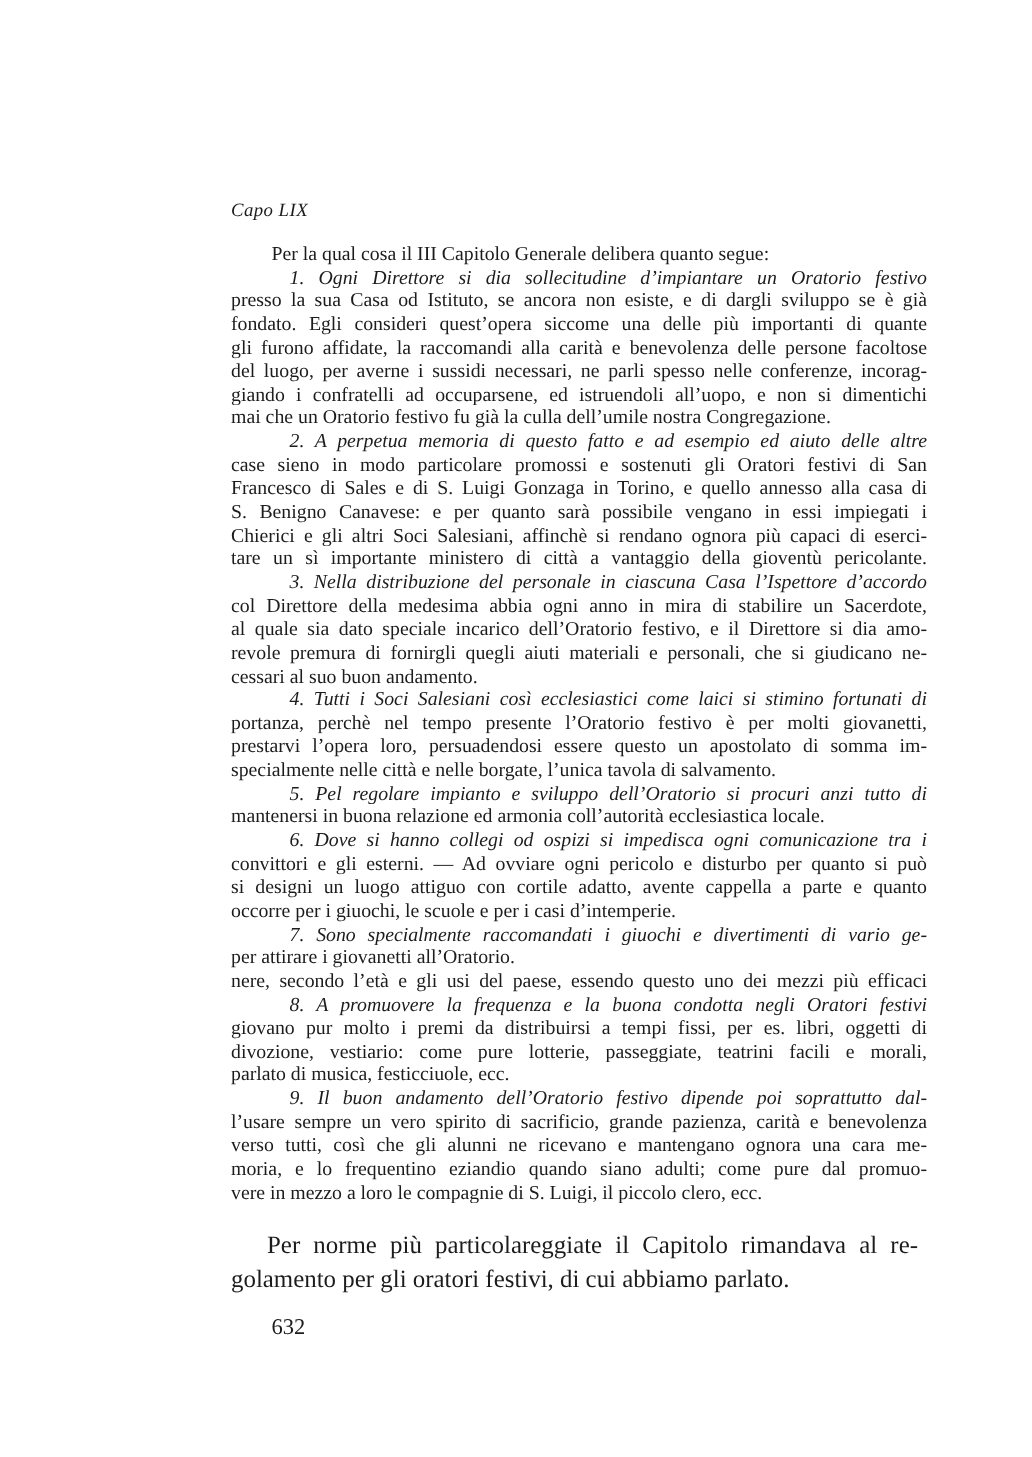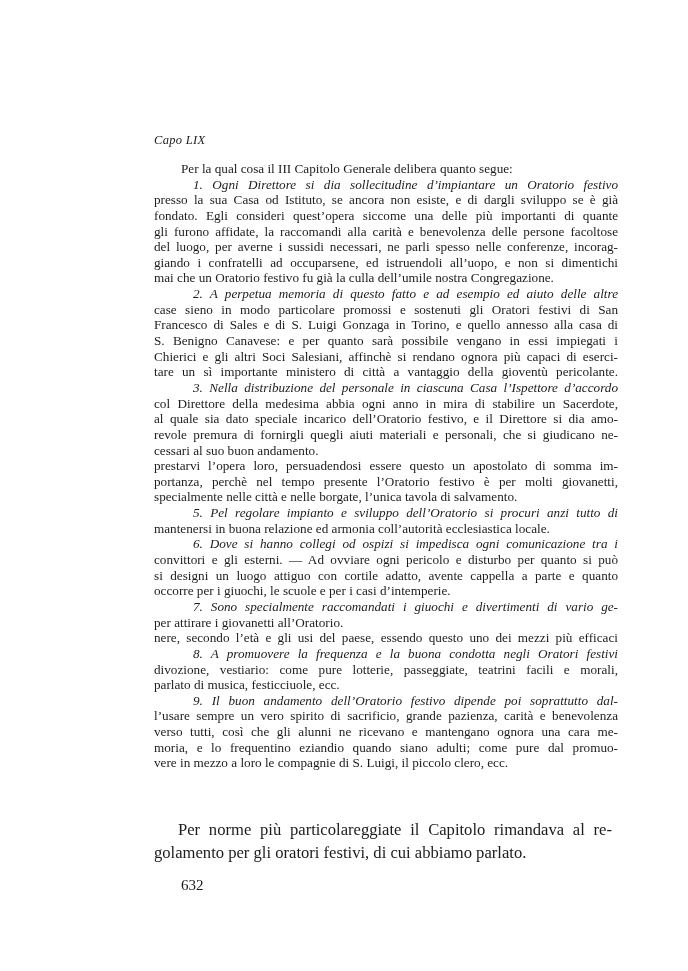--- a/index.html
+++ b/index.html
@@ -103,22 +103,23 @@
 
     <div class="para">
       <div class="ln first-item">3. Nella distribuzione del personale in ciascuna Casa l’Ispettore d’accordo</div>
       <div class="ln">col Direttore della medesima abbia ogni anno in mira di stabilire un Sacerdote,</div>
       <div class="ln">al quale sia dato speciale incarico dell’Oratorio festivo, e il Direttore si dia amo-</div>
       <div class="ln">revole premura di fornirgli quegli aiuti materiali e personali, che si giudicano ne-</div>
       <div class="ln last">cessari al suo buon andamento.</div>
     </div>
 
     <div class="para">
+      <div class="ln first-item">4. Tutti i Soci Salesiani così ecclesiastici come laici si stimino fortunati di</div>
+      <div class="ln">portanza, perchè nel tempo presente l’Oratorio festivo è per molti giovanetti,</div>
       <div class="ln">prestarvi l’opera loro, persuadendosi essere questo un apostolato di somma im-</div>
-      <div class="ln">portanza, perchè nel tempo presente l’Oratorio festivo è per molti giovanetti,</div>
       <div class="ln last">specialmente nelle città e nelle borgate, l’unica tavola di salvamento.</div>
     </div>
 
     <div class="para">
       <div class="ln first-item">5. Pel regolare impianto e sviluppo dell’Oratorio si procuri anzi tutto di</div>
       <div class="ln last">mantenersi in buona relazione ed armonia coll’autorità ecclesiastica locale.</div>
     </div>
 
     <div class="para">
       <div class="ln first-item">6. Dove si hanno collegi od ospizi si impedisca ogni comunicazione tra i</div>
@@ -128,20 +129,21 @@
     </div>
 
     <div class="para">
       <div class="ln first-item">7. Sono specialmente raccomandati i giuochi e divertimenti di vario ge-</div>
       <div class="ln last">per attirare i giovanetti all’Oratorio.</div>
       <div class="ln">nere, secondo l’età e gli usi del paese, essendo questo uno dei mezzi più efficaci</div>
     </div>
 
     <div class="para">
       <div class="ln first-item">8. A promuovere la frequenza e la buona condotta negli Oratori festivi</div>
+      <div class="ln">giovano pur molto i premi da distribuirsi a tempi fissi, per es. libri, oggetti di</div>
       <div class="ln">divozione, vestiario: come pure lotterie, passeggiate, teatrini facili e morali,</div>
       <div class="ln last">parlato di musica, festicciuole, ecc.</div>
     </div>
 
     <div class="para">
       <div class="ln first-item">9. Il buon andamento dell’Oratorio festivo dipende poi soprattutto dal-</div>
       <div class="ln">l’usare sempre un vero spirito di sacrificio, grande pazienza, carità e benevolenza</div>
       <div class="ln">verso tutti, così che gli alunni ne ricevano e mantengano ognora una cara me-</div>
       <div class="ln">moria, e lo frequentino eziandio quando siano adulti; come pure dal promuo-</div>
       <div class="ln last">vere in mezzo a loro le compagnie di S. Luigi, il piccolo clero, ecc.</div>

